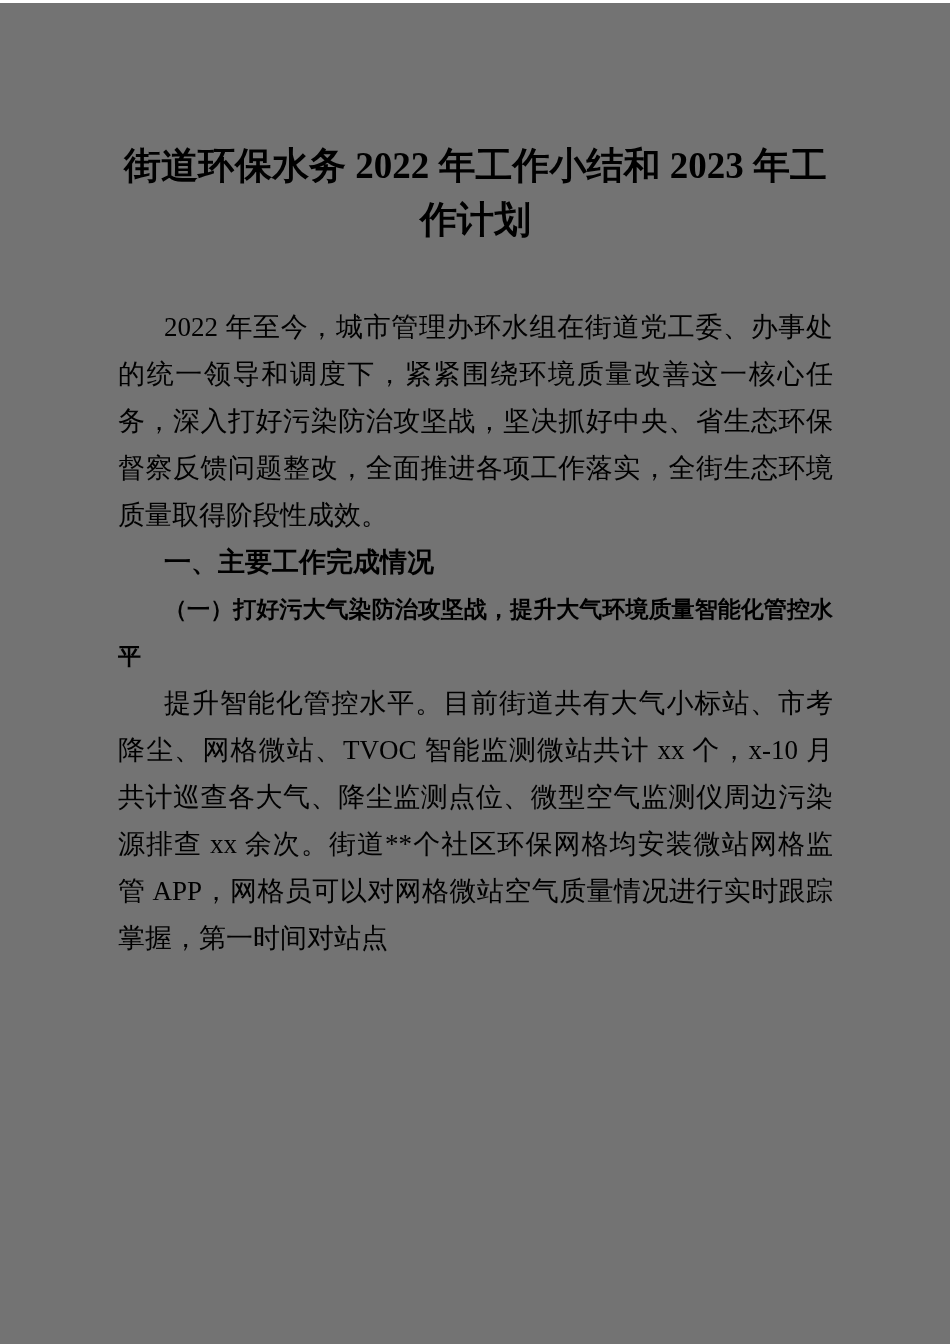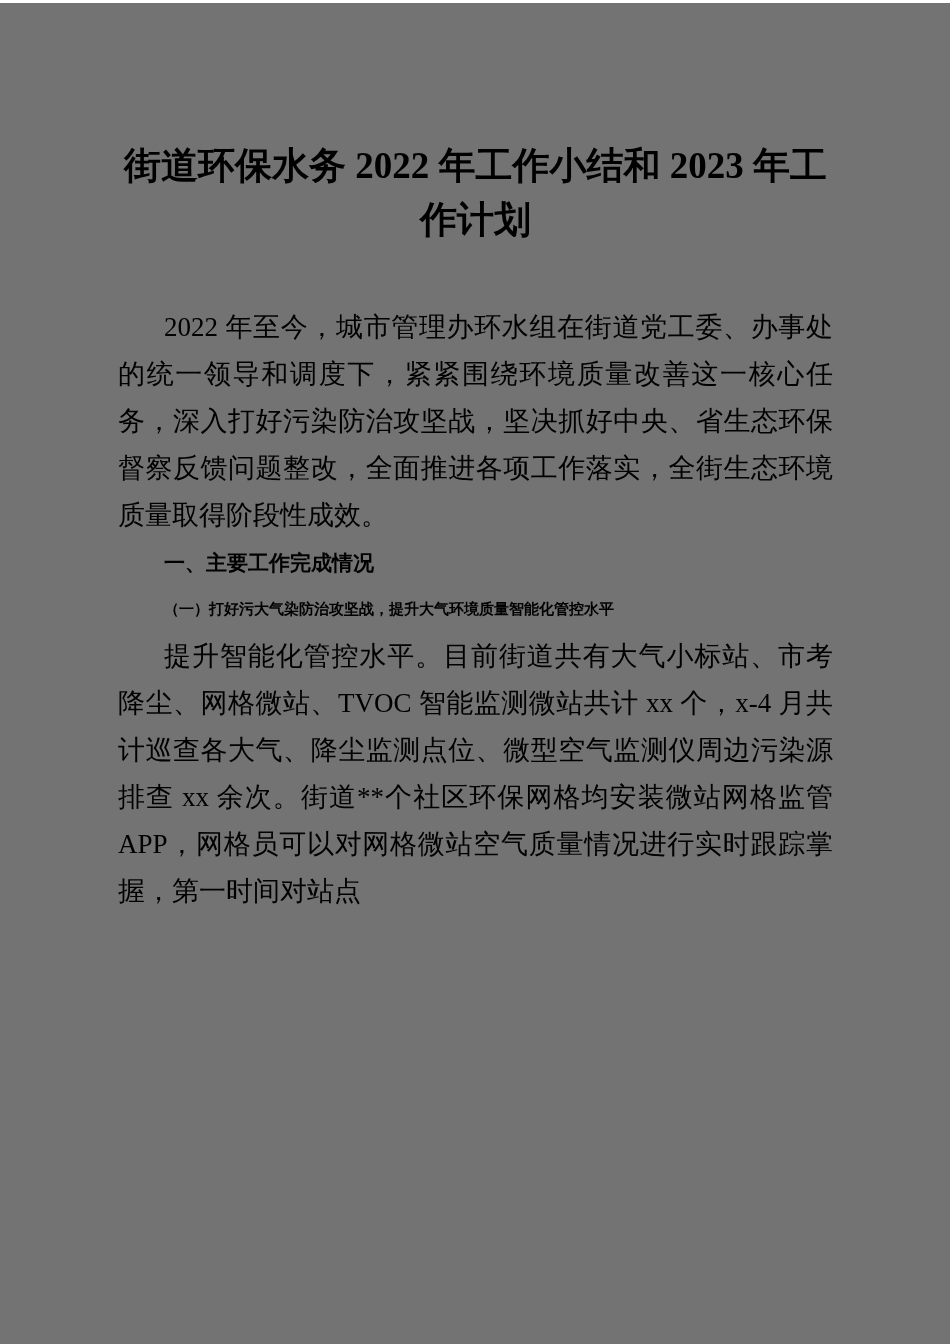--- a/index.html
+++ b/index.html
@@ -30,30 +30,30 @@
   .body-para {
     margin: 0;
     font-size: 27px;
     line-height: 47px;
     text-align: justify;
     text-indent: 46px;
     font-family: "Liberation Serif", serif;
   }
   .section-heading {
     margin: 0;
-    font-size: 21px;
+    font-size: 27px;
     line-height: 47px;
     font-weight: bold;
     text-indent: 46px;
     text-align: justify;
     font-family: "Liberation Sans", sans-serif;
   }
   .sub-heading {
     margin: 0;
-    font-size: 15px;
+    font-size: 23px;
     line-height: 47px;
     font-weight: bold;
     text-indent: 46px;
     text-align: justify;
     font-family: "Liberation Serif", serif;
   }
 </style>
 </head>
 <body>
 
@@ -61,15 +61,15 @@
 
   <h1 class="doc-title">街道环保水务 2022 年工作小结和 2023 年工作计划</h1>
 
   <p class="body-para">2022 年至今，城市管理办环水组在街道党工委、办事处的统一领导和调度下，紧紧围绕环境质量改善这一核心任务，深入打好污染防治攻坚战，坚决抓好中央、省生态环保督察反馈问题整改，全面推进各项工作落实，全街生态环境质量取得阶段性成效。</p>
 
   <h2 class="section-heading">一、主要工作完成情况</h2>
 
   <h3 class="sub-heading">（一）打好污大气染防治攻坚战，提升大气环境质量智能化管控水平</h3>
 
 
-  <p class="body-para">提升智能化管控水平。目前街道共有大气小标站、市考降尘、网格微站、TVOC 智能监测微站共计 xx 个，x-4 月共计巡查各大气、降尘监测点位、微型空气监测仪周边污染源排查 xx 余次。街道**个社区环保网格均安装微站网格监管 APP，网格员可以对网格微站空气质量情况进行实时跟踪掌握，第一时间对站点</p>
+  <p class="body-para">提升智能化管控水平。目前街道共有大气小标站、市考降尘、网格微站、TVOC 智能监测微站共计 xx 个，x-10 月共计巡查各大气、降尘监测点位、微型空气监测仪周边污染源排查 xx 余次。街道**个社区环保网格均安装微站网格监管 APP，网格员可以对网格微站空气质量情况进行实时跟踪掌握，第一时间对站点</p>
 
 </div>
 
 </body></html>

